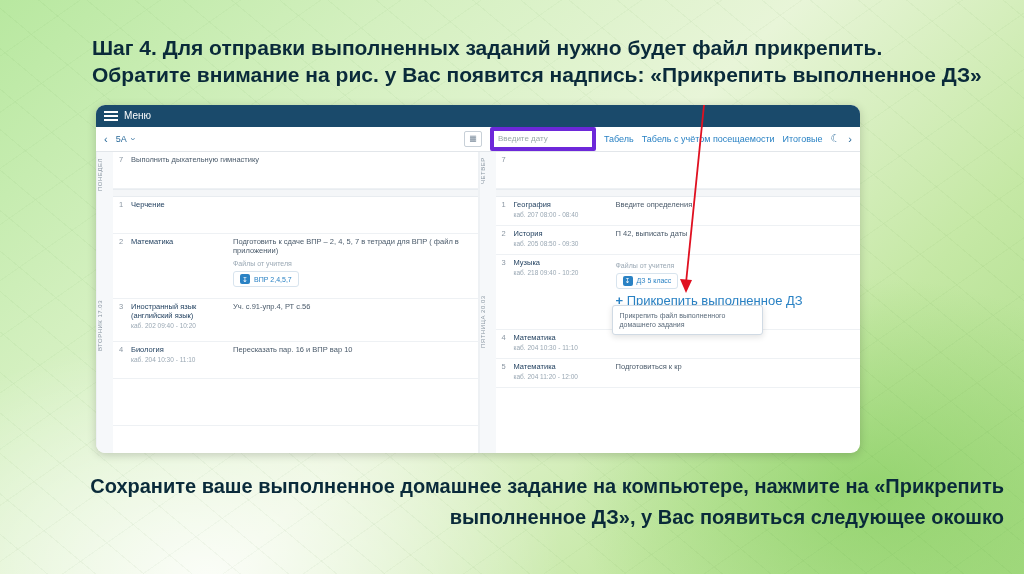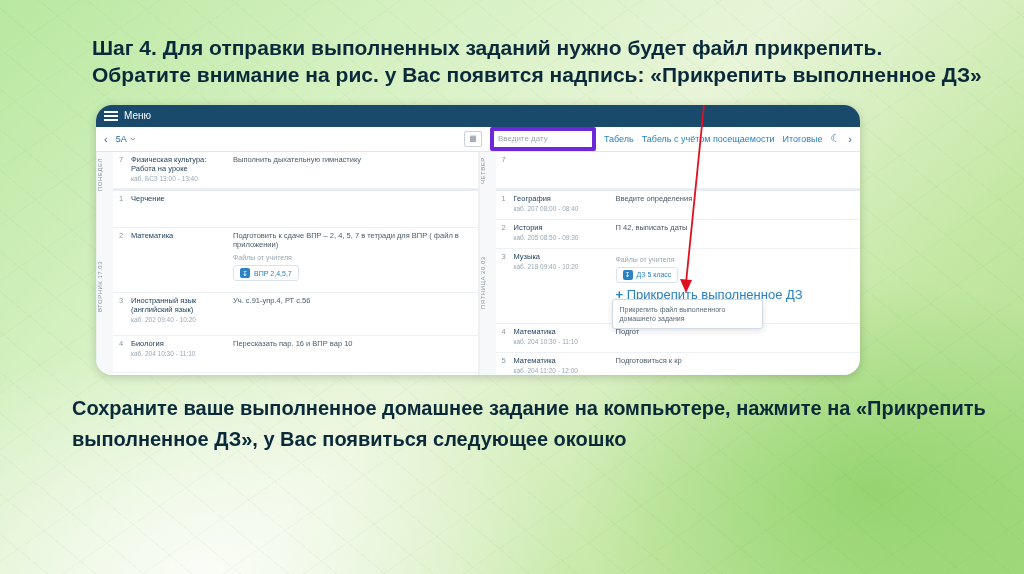--- a/index.html
+++ b/index.html
@@ -5,21 +5,21 @@
   html,body{margin:0;padding:0;width:1024px;height:574px;font-family:Arial,Helvetica,sans-serif;overflow:hidden}
   .bg{position:absolute;inset:0;background:
     radial-gradient(ellipse 600px 400px at 20% 100%, rgba(255,255,255,.8), transparent 60%),
     radial-gradient(ellipse 500px 350px at 85% 85%, rgba(120,200,80,.55), transparent 60%),
     linear-gradient(135deg,#b8e8a0 0%,#d4f0c0 25%,#e8f5d8 50%,#c5e8a5 75%,#a8db85 100%)}
   .veins{position:absolute;inset:0;opacity:.15;background:
     repeating-linear-gradient(40deg, transparent 0 30px, rgba(60,120,40,.3) 30px 31px),
     repeating-linear-gradient(-35deg, transparent 0 45px, rgba(60,120,40,.25) 45px 46px)}
   .slide{position:absolute;inset:0;padding:34px 40px 0 92px;box-sizing:border-box}
   .heading{font-size:21px;font-weight:bold;color:#0a2a3a;line-height:1.3;margin:0 0 16px 0}
-  .shot{position:relative;width:764px;height:270px;margin:0 7px 18px 4px;background:#fff;border-radius:16px;box-shadow:0 2px 10px rgba(0,0,0,.18);overflow:hidden}
+  .shot{position:relative;width:764px;height:348px;margin:0 7px 18px 4px;background:#fff;border-radius:9px;box-shadow:0 2px 10px rgba(0,0,0,.18);overflow:hidden}
   .topbar{height:22px;background:#1a4a6b;display:flex;align-items:center;padding:0 8px}
   .burger{display:inline-block;width:14px;height:10px;position:relative;margin-right:6px}
   .burger::before,.burger::after,.burger span{content:"";position:absolute;left:0;right:0;height:2px;background:#fff}
   .burger::before{top:0}.burger span{top:4px}.burger::after{top:8px}
   .menu-label{color:#fff;font-size:10px}
   .secbar{height:24px;border-bottom:1px solid #e2e6ea;display:flex;align-items:center;padding:0 8px;gap:8px;font-size:9px;color:#2a6a9a}
   .chev{color:#2a6a9a;font-size:11px}
   .class-sel{display:flex;align-items:flex-start;gap:4px}
   .spacer{flex:1}
   .cal-icon{display:inline-flex;width:16px;height:14px;border:1px solid #c8d0d8;border-radius:2px;align-items:center;justify-content:center;font-size:8px;color:#7a8a9a}
@@ -39,21 +39,21 @@
   .hw{flex:1;color:#4a5a6a;line-height:1.3}
   .subtext{color:#9aa8b4;font-size:7px;margin-top:3px}
   .file-chip{display:inline-flex;align-items:center;gap:4px;background:#fff;border:1px solid #d8e4ee;border-radius:3px;padding:2px 6px;margin-top:3px;color:#2a82c4;font-size:7px}
   .file-chip .fi{width:10px;height:10px;background:#2a82c4;border-radius:2px;display:flex;align-items:center;justify-content:center;color:#fff;font-size:7px}
   .attach-wrap{position:relative;margin-top:4px}
   .attach-link{color:#2a82c4;font-size:13px}
   .attach-link::before{content:"+ ";font-weight:bold}
   .tooltip{position:absolute;top:12px;left:-4px;background:#fff;border:1px solid #d0dae4;border-radius:3px;padding:5px 7px;font-size:7px;color:#5a6a7a;width:135px;box-shadow:0 2px 6px rgba(0,0,0,.12);z-index:5}
   .sep{height:6px;background:#f4f6f8;border-top:1px solid #e8ecf0;border-bottom:1px solid #e8ecf0}
   .arrow{position:absolute;pointer-events:none;z-index:10}
-  .footer-text{font-size:20px;font-weight:bold;color:#0a2a3a;text-align:left;line-height:1.55;margin:0 -20px}
+  .footer-text{font-size:20px;font-weight:bold;color:#0a2a3a;text-align:right;line-height:1.55;margin:0 -20px}
 </style>
 </head>
 <body>
 
 <div class="bg"></div>
 <div class="veins"></div>
 
 <div class="slide">
 
   <p class="heading">Шаг 4. Для отправки выполненных заданий нужно будет файл прикрепить. Обратите внимание на рис. у Вас появится надпись: «Прикрепить выполненное ДЗ»</p>
@@ -91,24 +91,20 @@
     <div class="grid">
 
       <div class="col">
         <div style="display:flex;flex-direction:column">
           <div class="day-strip" style="flex:0 0 38px">ПОНЕДЕЛ</div>
           <div class="day-strip" style="flex:1">ВТОРНИК  17.03</div>
         </div>
         <div class="rows">
           <div class="row">
             <div class="num">7</div>
-            <div class="subj">
-                <div class="t">Физическая культура: Работа на уроке</div>
-                <div class="m">каб. БСЗ   13:00 - 13:40</div>
-              </div>
             <div class="hw">Выполнить дыхательную гимнастику</div>
           </div>
           <div class="sep"></div>
           <div class="row">
             <div class="num">1</div>
             <div class="subj">
                 <div class="t">Черчение</div>
               </div>
             <div class="hw"></div>
           </div>
@@ -195,21 +191,20 @@
                 <div class="tooltip">Прикрепить файл выполненного домашнего задания</div>
               </div>
             </div>
           </div>
           <div class="row" style="min-height:22px">
             <div class="num">4</div>
             <div class="subj">
                 <div class="t">Математика</div>
                 <div class="m">каб. 204   10:30 - 11:10</div>
               </div>
-            <div class="hw">Подгот</div>
           </div>
           <div class="row" style="min-height:22px">
             <div class="num">5</div>
             <div class="subj">
                 <div class="t">Математика</div>
                 <div class="m">каб. 204   11:20 - 12:00</div>
               </div>
             <div class="hw">Подготовиться к кр</div>
           </div>
 

